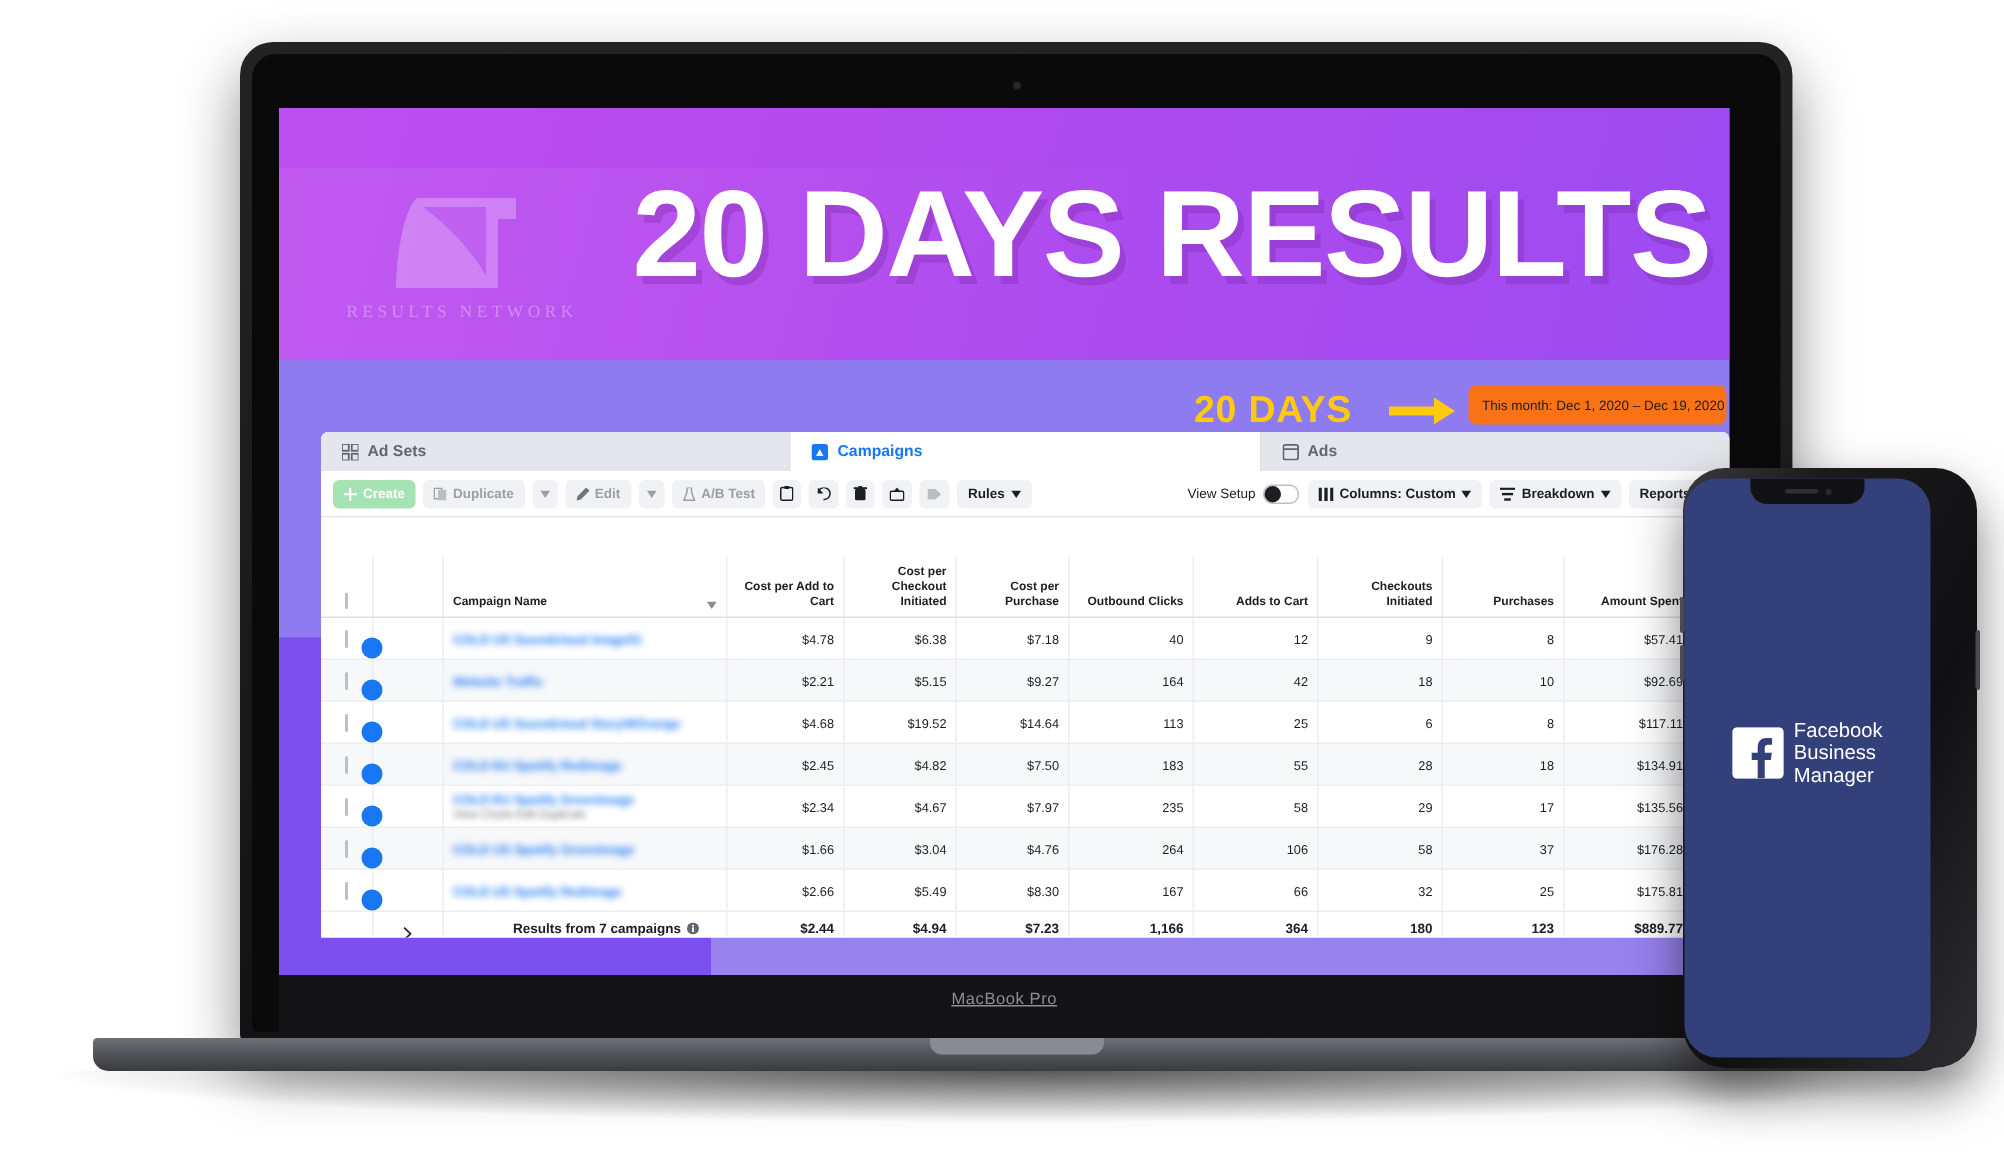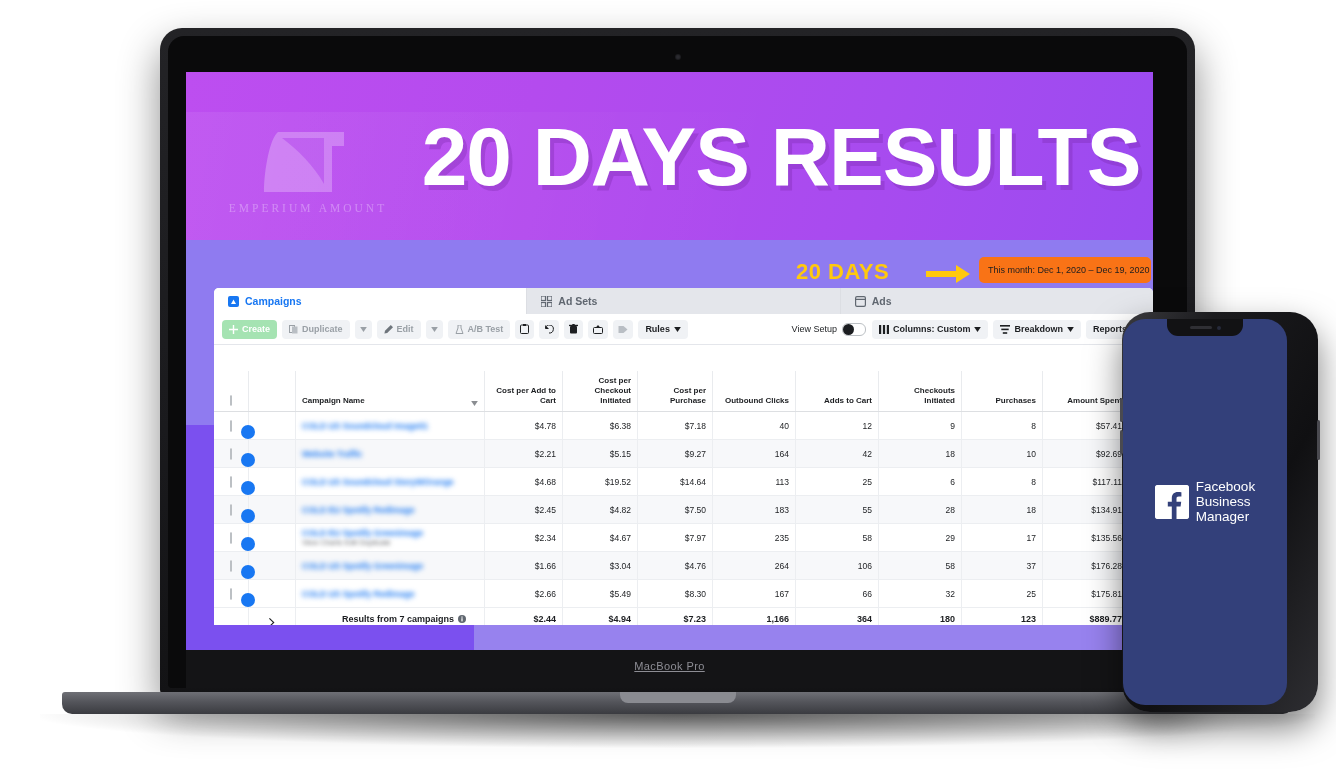--- a/index.html
+++ b/index.html
@@ -39,21 +39,21 @@
   #logo{position:absolute;left:42px;top:48px;width:160px;height:110px;opacity:.30;}
   #logo-mark{position:absolute;left:30px;top:0;width:100px;height:75px;}
   #logo-text{position:absolute;left:0;top:82px;width:160px;text-align:center;color:#fff;
       font-family:"Liberation Serif",serif;font-size:11.5px;letter-spacing:3px;}
   #headline{position:absolute;left:230px;top:42px;width:730px;text-align:center;
       color:#ffffff;font-size:82px;font-weight:bold;letter-spacing:-1px;line-height:86px;
       text-shadow:4px 5px 0 rgba(120,40,170,.33);font-family:"Liberation Sans",sans-serif;}
 
   
   #daysrow{position:absolute;left:600px;top:185px;width:367px;height:38px;}
-  #days-label{position:absolute;left:10px;top:2px;color:#ffc90e;font-size:22px;font-weight:bold;
+  #days-label{position:absolute;left:10px;top:2px;color:#ffc90e;font-size:25px;font-weight:bold;
       letter-spacing:.5px;font-family:"Liberation Sans",sans-serif;}
   #days-arrow{position:absolute;left:140px;top:8px;width:44px;height:18px;}
   #daterange{position:absolute;left:193px;top:0px;width:172px;height:26px;background:#f97316;
       border-radius:5px;display:flex;align-items:center;padding:0 9px;box-sizing:border-box;}
   #daterange .dr-text{font-size:9px;color:#1c1e21;white-space:nowrap;}
   #daterange .caret{margin-left:auto;}
 
   
   #fbpanel{position:absolute;left:28px;top:216px;width:939px;height:137px;background:#fff;
      border-radius:5px 5px 0 0;}
@@ -154,21 +154,21 @@
         </div>
 
         <div id="banner">
           <div id="banner-strip"></div>
 
           <div id="logo">
             <svg id="logo-mark" viewBox="0 0 100 75">
               <path d="M6 72 C6 50 12 18 20 12 L86 12 L86 26 L74 26 L74 72 Z" fill="#ffffff" opacity=".85"></path>
               <path d="M24 18 C40 30 56 46 66 64 L66 18 Z" fill="#c16ff0" opacity=".9"></path>
             </svg>
-            <div id="logo-text">EMPERIUM AMOUNT</div>
+            <div id="logo-text">RESULTS NETWORK</div>
           </div>
 
           <div id="headline">20 DAYS RESULTS</div>
         </div>
 
         <div id="daysrow">
           <div id="days-label">20 DAYS</div>
           <svg id="days-arrow" viewBox="0 0 44 18">
             <path d="M0 6 L30 6 L30 0 L44 9 L30 18 L30 12 L0 12 Z" fill="#ffc90e"></path>
           </svg>
@@ -176,35 +176,35 @@
             <span class="dr-text">This month: Dec 1, 2020 – Dec 19, 2020</span>
             <svg class="caret" width="8" height="6" viewBox="0 0 8 6">
               <path d="M0 0 L8 0 L4 6 Z" fill="#1c1e21"></path>
             </svg>
           </div>
         </div>
 
         <div id="fbpanel">
 
           <div id="tabbar">
-            <div class="tab active">
-              <svg width="11" height="11" viewBox="0 0 11 11">
-                <rect width="11" height="11" rx="2" fill="#1877f2"></rect>
-                <path d="M3 8 L5.5 3.5 L8 8 Z" fill="#fff"></path>
-              </svg>
-              <span class="tlabel">Campaigns</span>
-            </div>
             <div class="tab">
               <svg width="11" height="11" viewBox="0 0 11 11">
                 <rect x="0" y="0" width="4.5" height="4.5" fill="none" stroke="#606770" stroke-width="1.2"></rect>
                 <rect x="6.5" y="0" width="4.5" height="4.5" fill="none" stroke="#606770" stroke-width="1.2"></rect>
                 <rect x="0" y="6.5" width="4.5" height="4.5" fill="none" stroke="#606770" stroke-width="1.2"></rect>
                 <rect x="6.5" y="6.5" width="4.5" height="4.5" fill="none" stroke="#606770" stroke-width="1.2"></rect>
               </svg>
               <span class="tlabel">Ad Sets</span>
+            </div>
+            <div class="tab active">
+              <svg width="11" height="11" viewBox="0 0 11 11">
+                <rect width="11" height="11" rx="2" fill="#1877f2"></rect>
+                <path d="M3 8 L5.5 3.5 L8 8 Z" fill="#fff"></path>
+              </svg>
+              <span class="tlabel">Campaigns</span>
             </div>
             <div class="tab" style="border-right:none;">
               <svg width="11" height="11" viewBox="0 0 11 11">
                 <rect x="0.6" y="0.6" width="9.8" height="9.8" rx="1.4" fill="none" stroke="#606770" stroke-width="1.2"></rect>
                 <line x1="0.6" y1="3.4" x2="10.4" y2="3.4" stroke="#606770" stroke-width="1.2"></line>
               </svg>
               <span class="tlabel">Ads</span>
             </div>
           </div>
 

